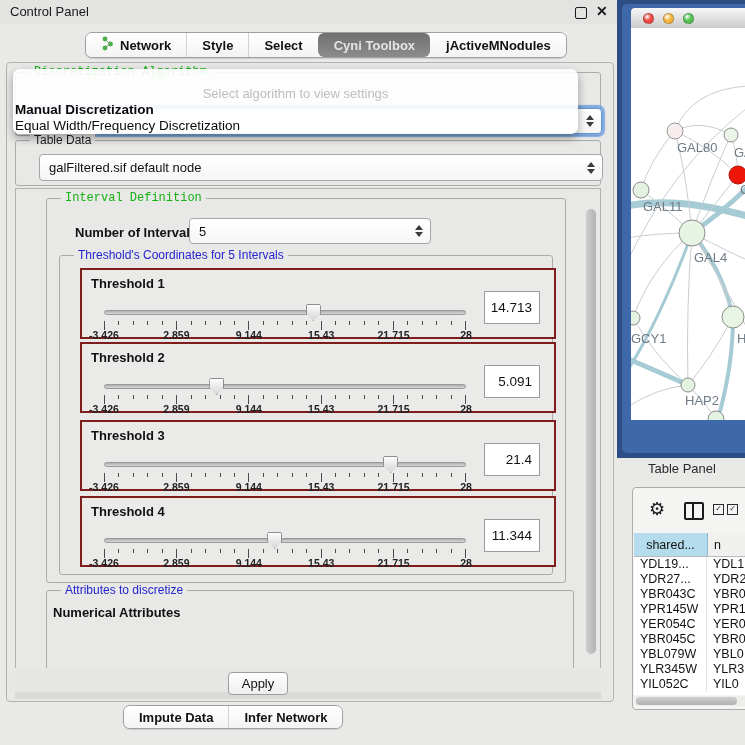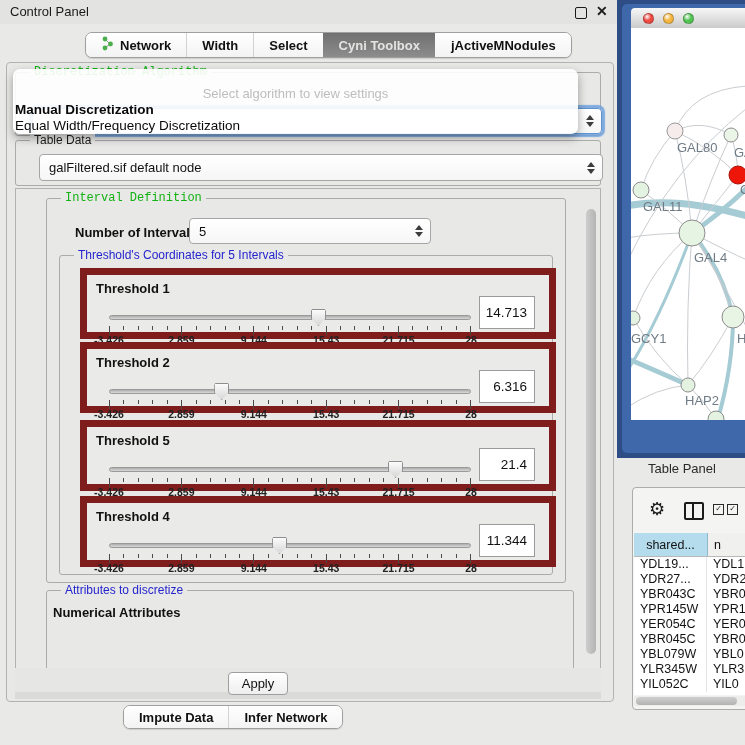--- a/index.html
+++ b/index.html
@@ -9,21 +9,21 @@
   
   #titlebar{left:0;top:0;width:617px;height:24px;background:#E3E3E2;}
   #titlebar .title{left:10px;top:4px;font-size:13px;color:#1A1A1A;}
   #float-btn{left:575px;top:7px;width:10px;height:10px;border:1.6px solid #1A1A1A;border-radius:2px;background:transparent;}
   #close-btn{left:596px;top:3px;font-size:14px;font-weight:bold;color:#1A1A1A;}
   .tabs{display:inline-flex;background:#FFF;border:1px solid #9F9F9F;border-radius:7px;overflow:hidden;
         box-shadow:0 1px 1px rgba(0,0,0,.12);}
   .seg{display:flex;align-items:center;gap:6px;padding:0 15px;font-size:13px;font-weight:bold;color:#111;
        background:linear-gradient(#FFFFFF,#F3F3F3);white-space:nowrap;}
   .seg + .seg{border-left:1px solid #D2D2D2;}
-  .seg.selected{background:linear-gradient(#707070,#8C8C8C);color:#E4E4E2;border-left-color:transparent;}
+  .seg.selected{background:linear-gradient(#707070,#8C8C8C);color:#E4E4E2;border-left-color:transparent;border-radius:6px;}
   .seg.selected + .seg{border-left-color:transparent;}
   #top-tabs{left:85px;top:32px;height:24px;}
   #top-tabs .seg{height:24px;}
   #bottom-tabs{left:123px;top:705px;height:22px;}
   #bottom-tabs .seg{height:22px;}
   #outer-panel{left:6px;top:62px;width:606px;height:638px;background:#E8E8E7;border:1px solid #B2B2B1;border-radius:4px;}
   .group{position:absolute;border:1px solid #ABABAA;border-radius:3px;}
   .grouplabel{position:absolute;top:-8px;left:8px;background:#E8E8E7;padding:0 4px;font-size:12px;white-space:nowrap;margin-left:6px;}
   .green{color:#12B212;font-family:Liberation Mono, monospace;}
   .blue{color:#2424CE;}
@@ -38,21 +38,21 @@
   
   #algo-popup{left:13px;top:69px;width:565px;height:65px;background:rgba(255,255,255,.9);
               border-radius:7px;box-shadow:0 4px 10px rgba(0,0,0,.35);z-index:50;}
   #algo-popup .prompt{position:absolute;top:17px;left:0;width:100%;text-align:center;font-size:13px;color:#BDBDBD;}
   .popup-item{position:absolute;left:2px;width:560px;height:16px;font-size:13.5px;color:#0A0A0A;padding-left:0;}
   .popup-item.hl{font-weight:bold;}
   
   #viewport{left:8px;top:125px;width:584px;height:480px;border:1px solid #B2B2B1;background:#E8E8E7;overflow:hidden;}
   .vthumb{position:absolute;background:linear-gradient(90deg,#CDCDCD,#B4B4B4);border-radius:6px;}
   
-  .thpanel{position:absolute;left:20px;width:476px;height:71px;background:#EAEAE9;border:7px solid #7f1d1d;box-sizing:border-box;}
+  .thpanel{position:absolute;left:20px;width:476px;height:71px;background:#EAEAE9;border:2px solid #7f1d1d;box-sizing:border-box;}
   .thlabel{position:absolute;left:9px;top:6px;font-size:13px;font-weight:bold;color:#111;}
   .slider{position:absolute;left:22px;top:0;width:362px;height:100%;}
   .track{position:absolute;left:0;top:40px;width:100%;height:5px;border-radius:3px;
          background:linear-gradient(#ADADAD,#D9D9D9);border:1px solid #9A9A9A;box-sizing:border-box;}
   .handle{position:absolute;top:34px;width:15px;height:17px;background:linear-gradient(#FCFCFC,#D7D7D7);
           border:1px solid #8E8E8E;box-sizing:border-box;
           clip-path:polygon(8% 0,92% 0,100% 12%,100% 55%,50% 100%,0 55%,0 12%);}
   .ticks{position:absolute;left:0;top:51px;width:100%;display:flex;justify-content:space-between;}
   .tick{width:1px;height:4px;background:#4A4A4A;}
   .tick.major{height:9px;}
@@ -104,21 +104,21 @@
       <span><svg width="13" height="15" viewBox="0 0 13 15">
           <line x1="4" y1="3" x2="9" y2="8" stroke="#8A8A8A"></line>
           <line x1="4" y1="12" x2="9" y2="8" stroke="#8A8A8A"></line>
           <circle cx="4" cy="3" r="2.4" fill="#4CAE4C"></circle>
           <circle cx="4" cy="12" r="2.4" fill="#4CAE4C"></circle>
           <circle cx="9.5" cy="8" r="2.4" fill="#4CAE4C"></circle>
         </svg></span>
       <span>Network</span>
     </div>
     <div class="seg">
-      <span>Width</span>
+      <span>Style</span>
     </div>
     <div class="seg">
       <span>Select</span>
     </div>
     <div class="seg selected">
       <span>Cyni Toolbox</span>
     </div>
     <div class="seg">
       <span>jActiveMNodules</span>
     </div>
@@ -242,24 +242,24 @@
                 </div>
       <div class="ticklabels">
                   <span class="ticklab" style="left: 0%;">-3.426</span>
                   <span class="ticklab" style="left: 20%;">2.859</span>
                   <span class="ticklab" style="left: 40%;">9.144</span>
                   <span class="ticklab" style="left: 60%;">15.43</span>
                   <span class="ticklab" style="left: 80%;">21.715</span>
                   <span class="ticklab" style="left: 100%;">28</span>
                 </div>
     </div>
-    <div class="valuebox">6.316</div>
+    <div class="valuebox">5.091</div>
   </div>
             <div class="thpanel" style="top: 164px;">
-    <div class="thlabel">Threshold 5</div>
+    <div class="thlabel">Threshold 3</div>
     <div class="slider">
       <div class="track"></div>
       <div class="handle" style="left: calc(79% - 7px);"></div>
       <div class="ticks">
                   <span class="tick major"></span>
                   <span class="tick"></span>
                   <span class="tick"></span>
                   <span class="tick"></span>
                   <span class="tick"></span>
                   <span class="tick major"></span>

